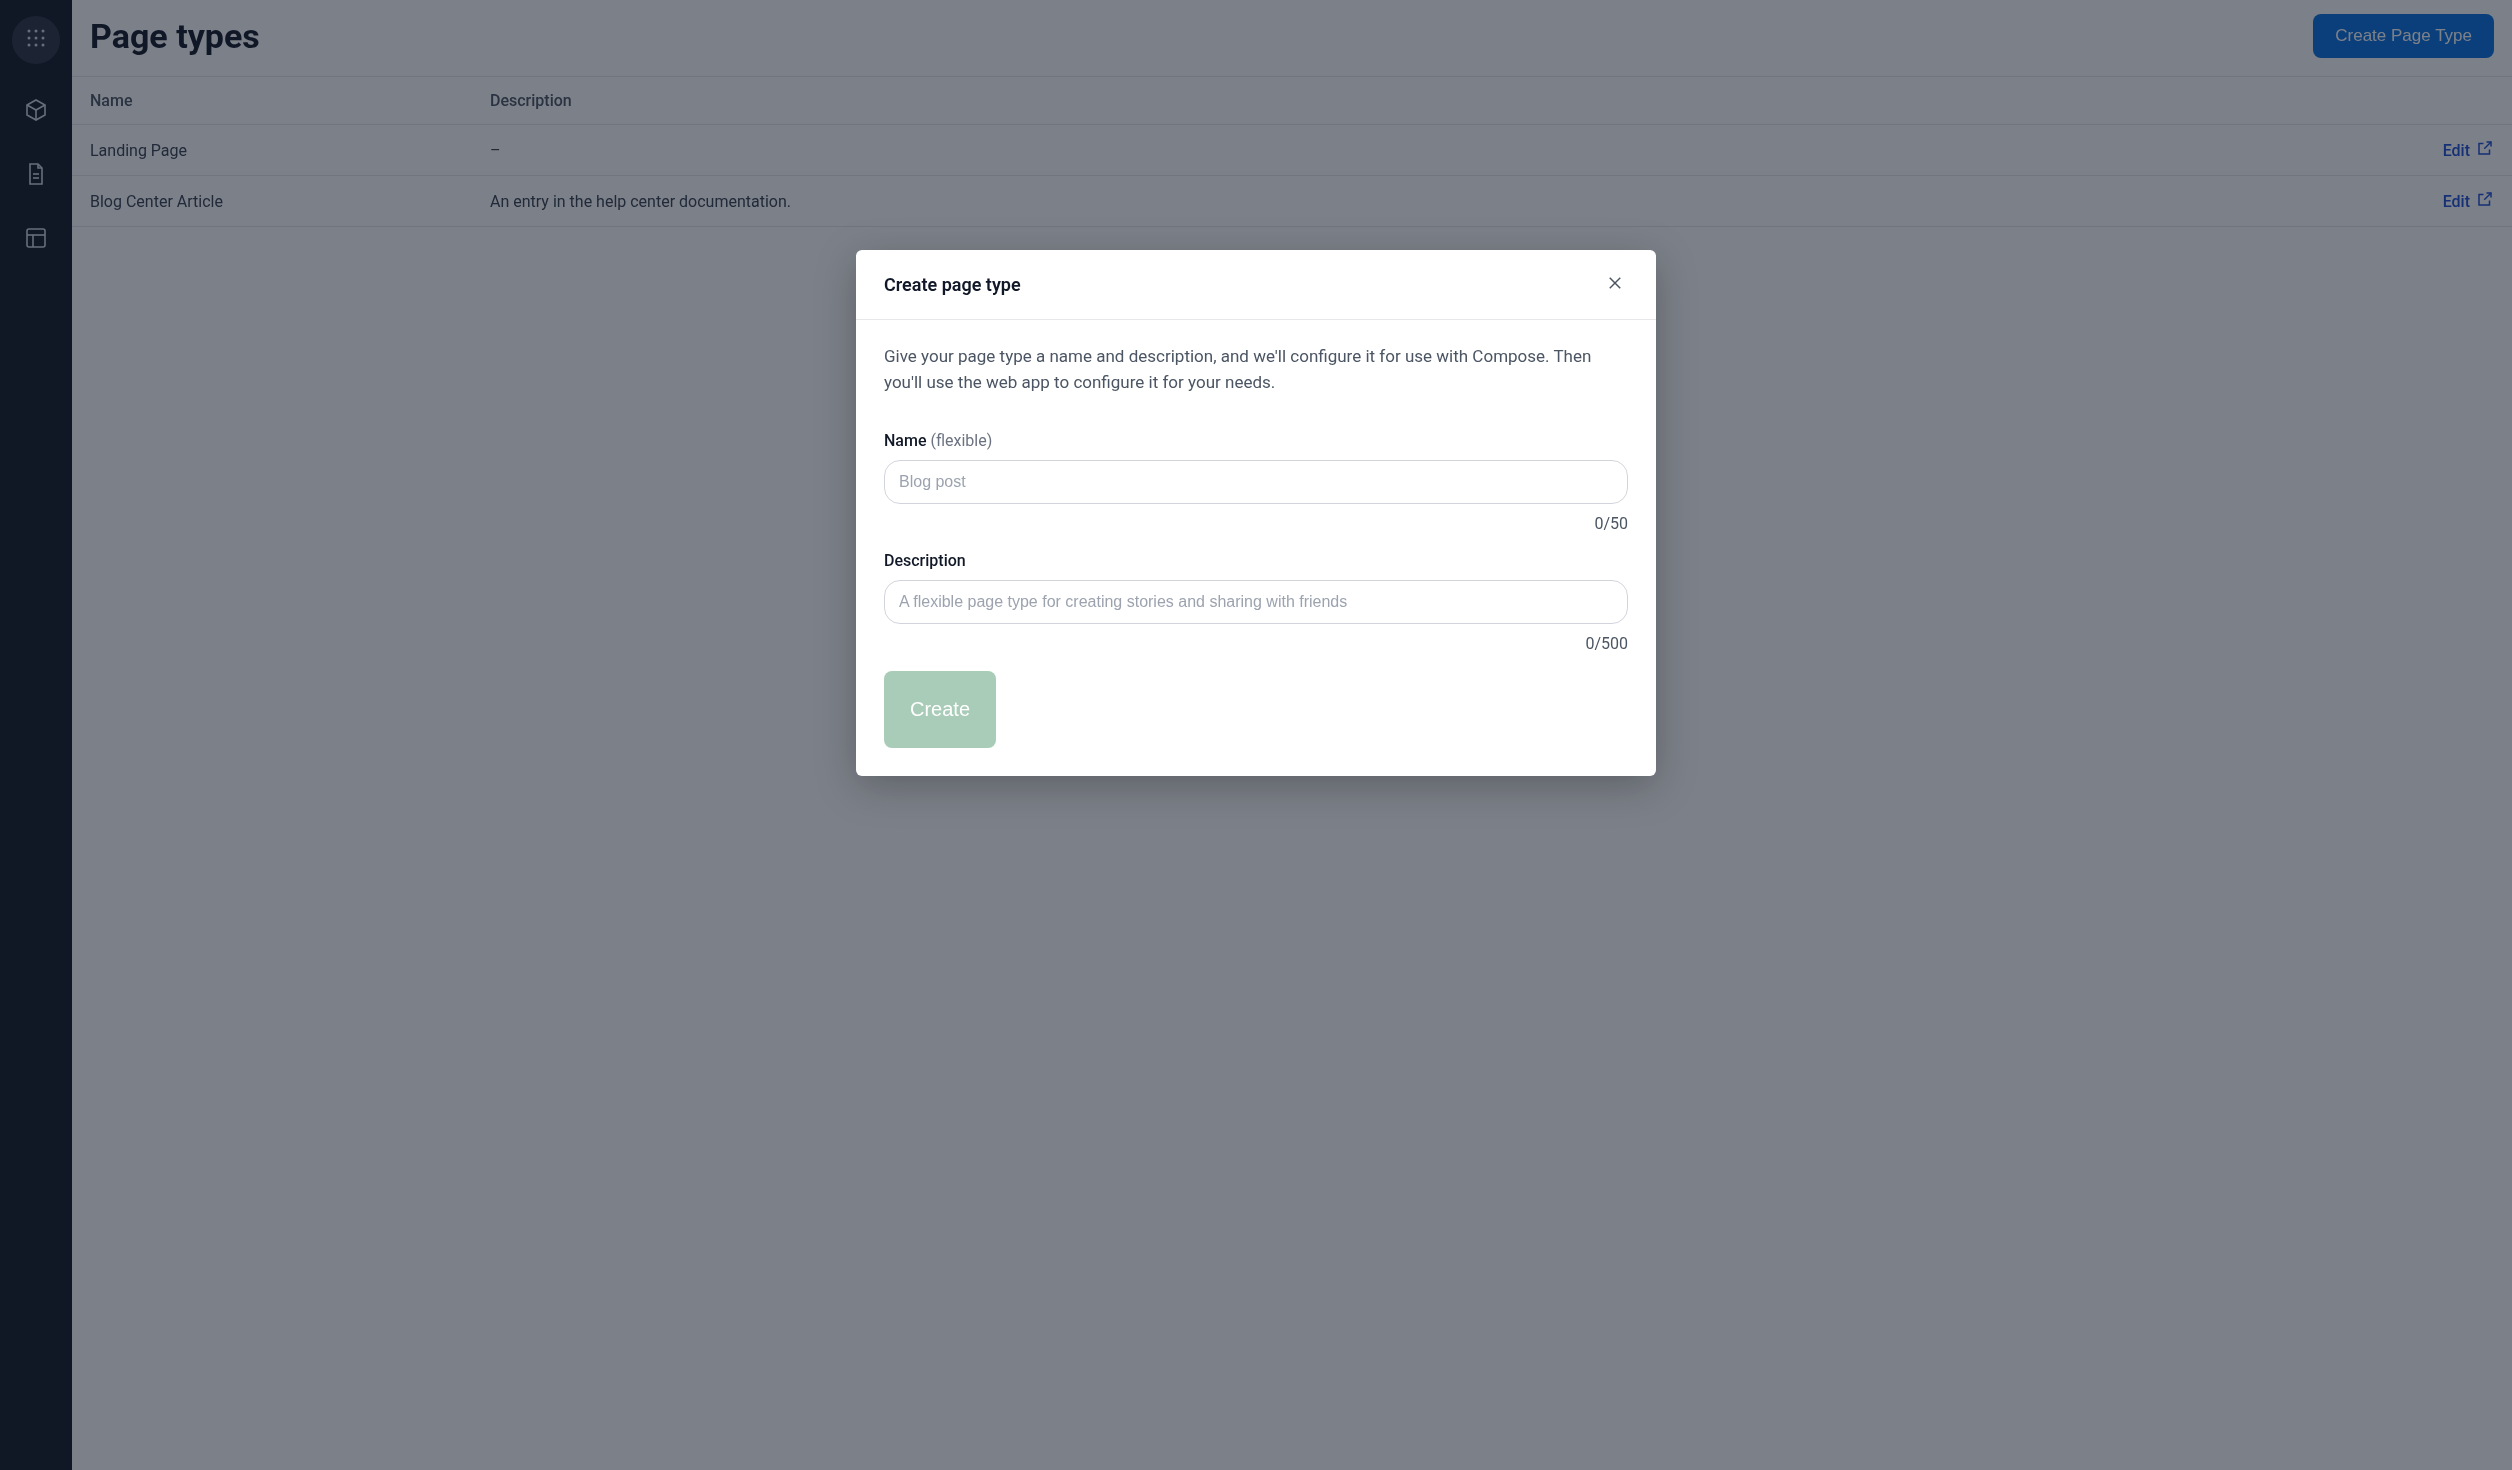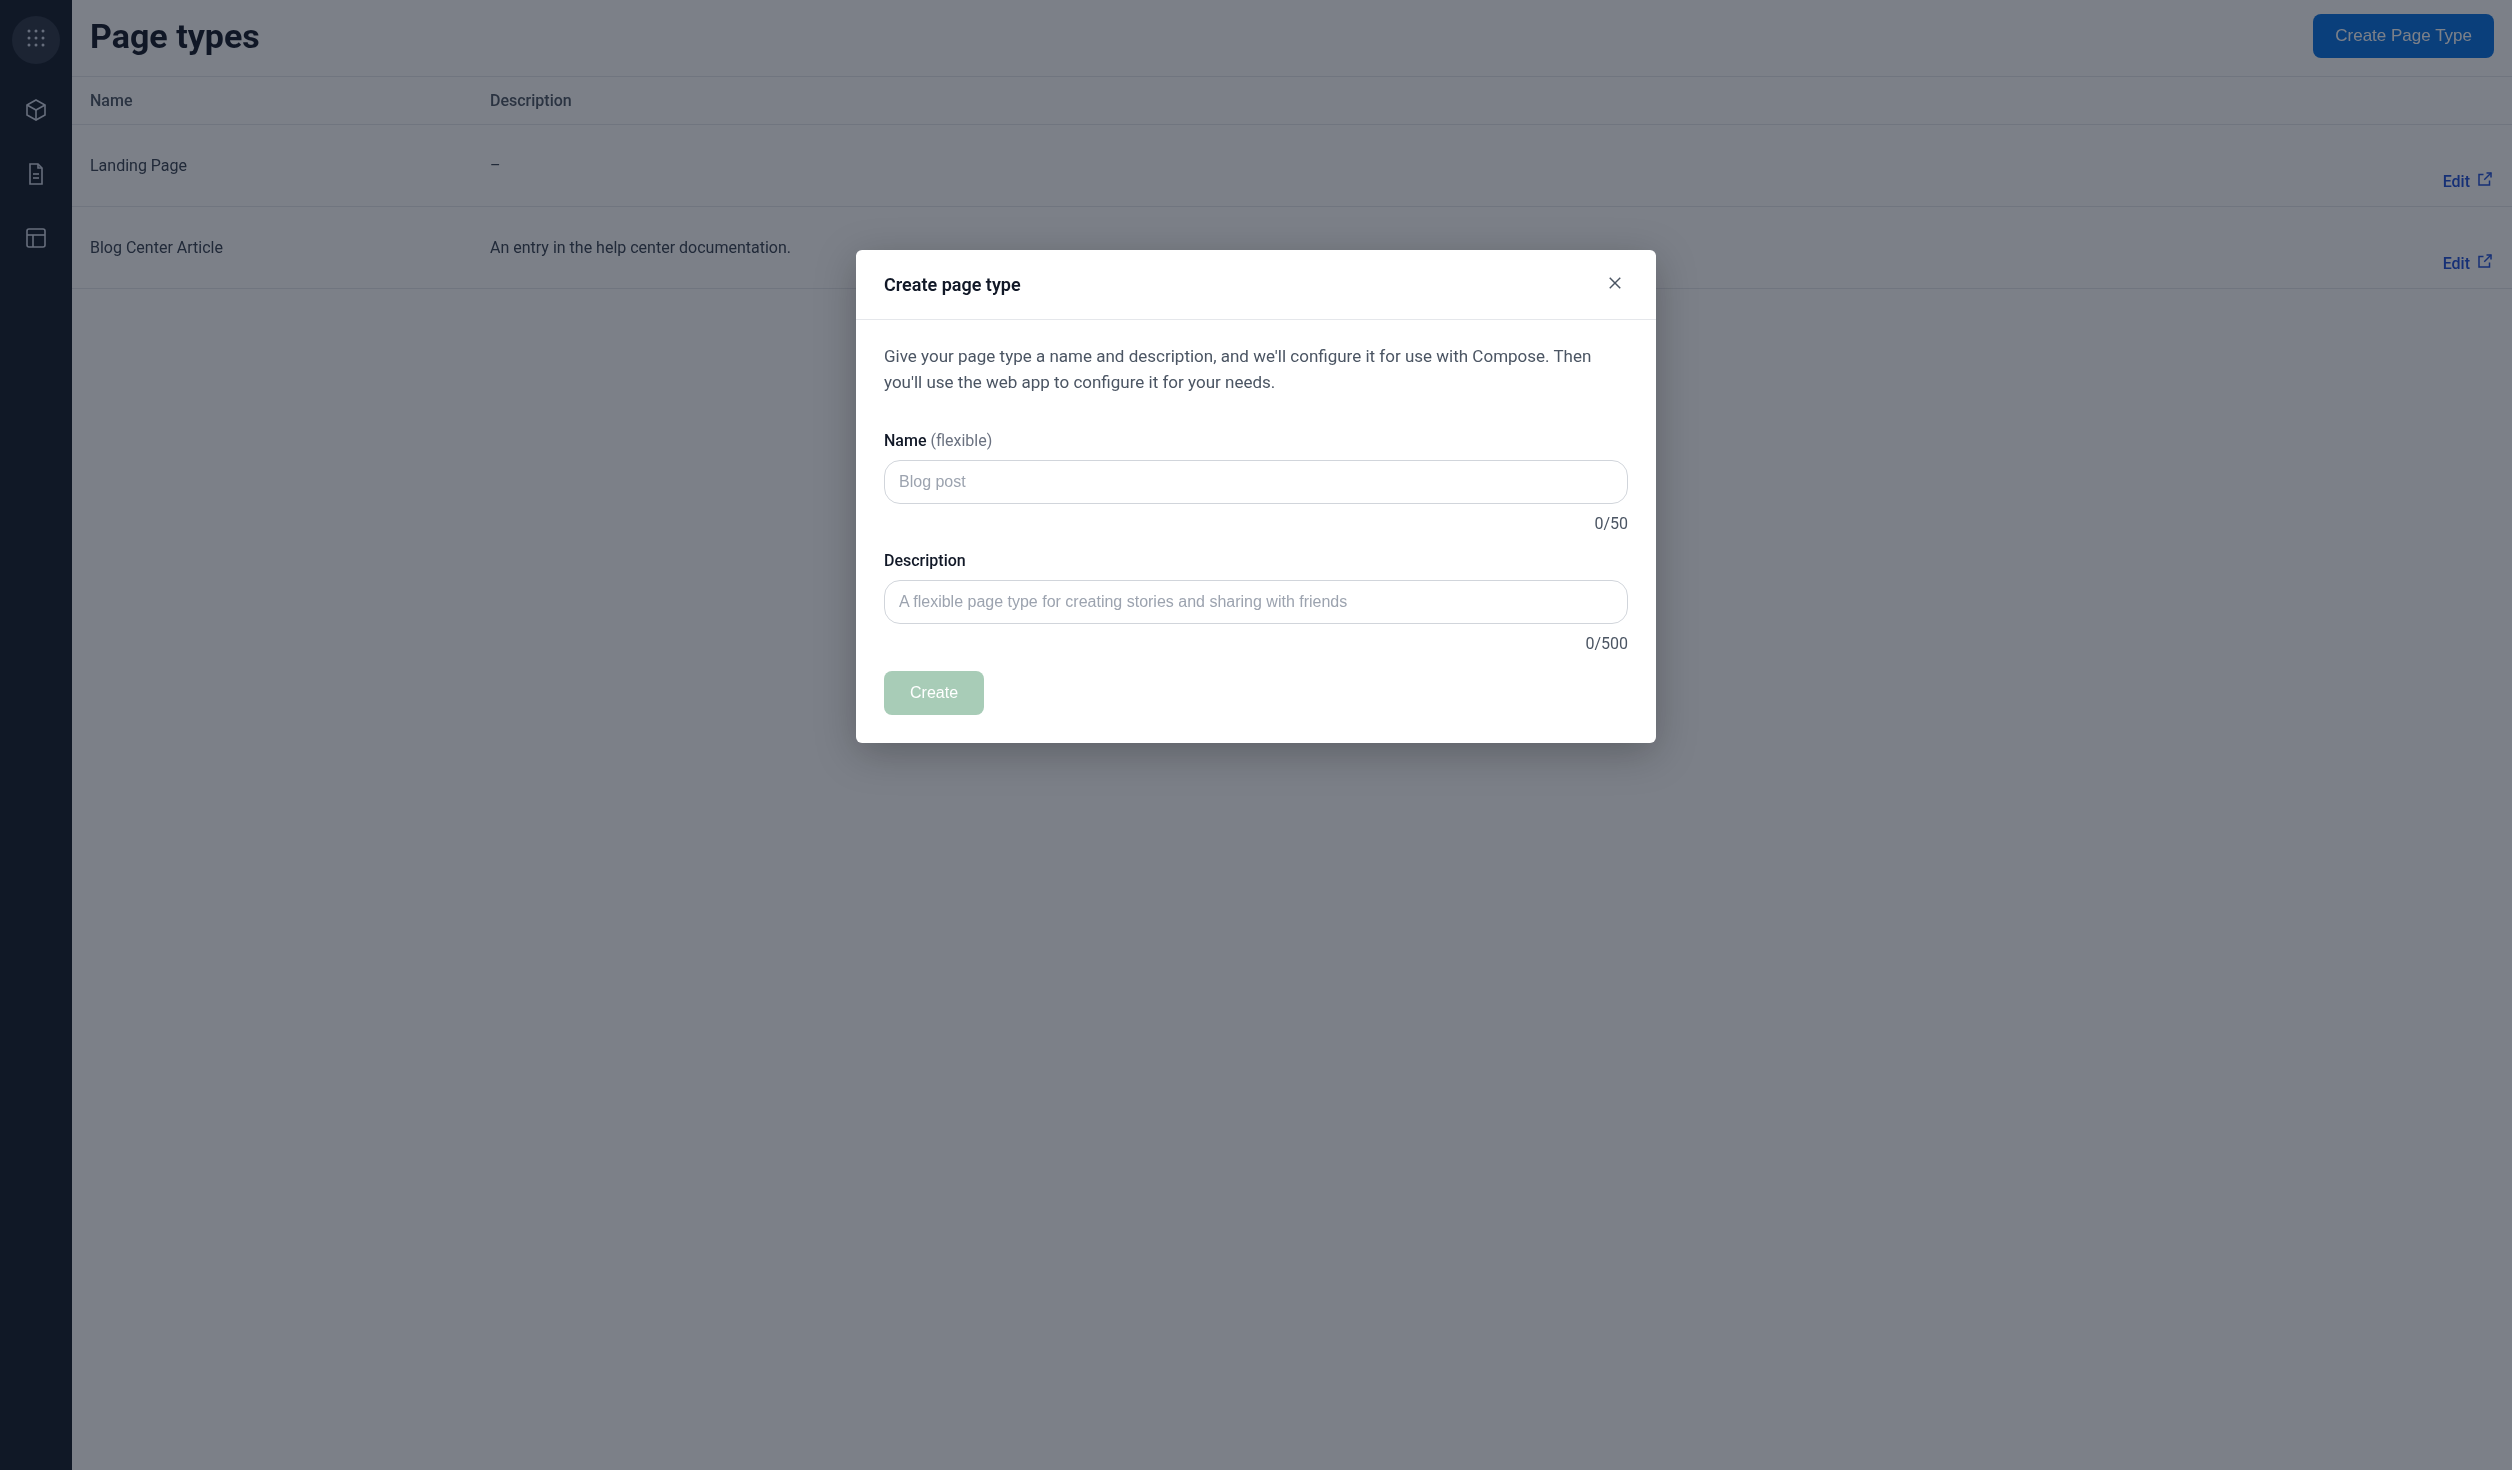--- a/index.html
+++ b/index.html
@@ -87,21 +87,20 @@
     font-size: 16px;
   }
   .row-edit {
     display: flex;
     align-items: center;
     justify-content: flex-end;
     gap: 6px;
     color: #1d4ed8;
     font-weight: 500;
     cursor: pointer;
-    margin-top: 31px;
   }
   .row-edit svg { width: 18px; height: 18px; stroke: currentColor; fill: none; stroke-width: 2; }
   .overlay-abs { position: fixed; inset: 0; background: rgba(17,24,39,0.55); display:flex; align-items:flex-start; justify-content:center; padding-top:250px;}
 
   .modal {
     width: 800px;
     background: #fff;
     border-radius: 6px;
     box-shadow: 0 10px 40px rgba(0,0,0,0.25);
     overflow: hidden;
@@ -154,24 +153,24 @@
   .counter {
     text-align: right;
     font-size: 16px;
     color: #4b5563;
     margin-top: 10px;
     margin-bottom: 18px;
   }
   .submit-btn {
     background: #a8ccb7;
     color: #fff;
-    font-size: 16px;
+    font-size: 20px;
     font-weight: 500;
     border: none;
-    padding: 13px 26px;
+    padding: 27px 26px;
     border-radius: 8px;
     cursor: pointer;
   }
 </style>
 </head>
 <body>
 
 <nav class="sidebar">
   <div class="sidebar-item top">
     <span>

